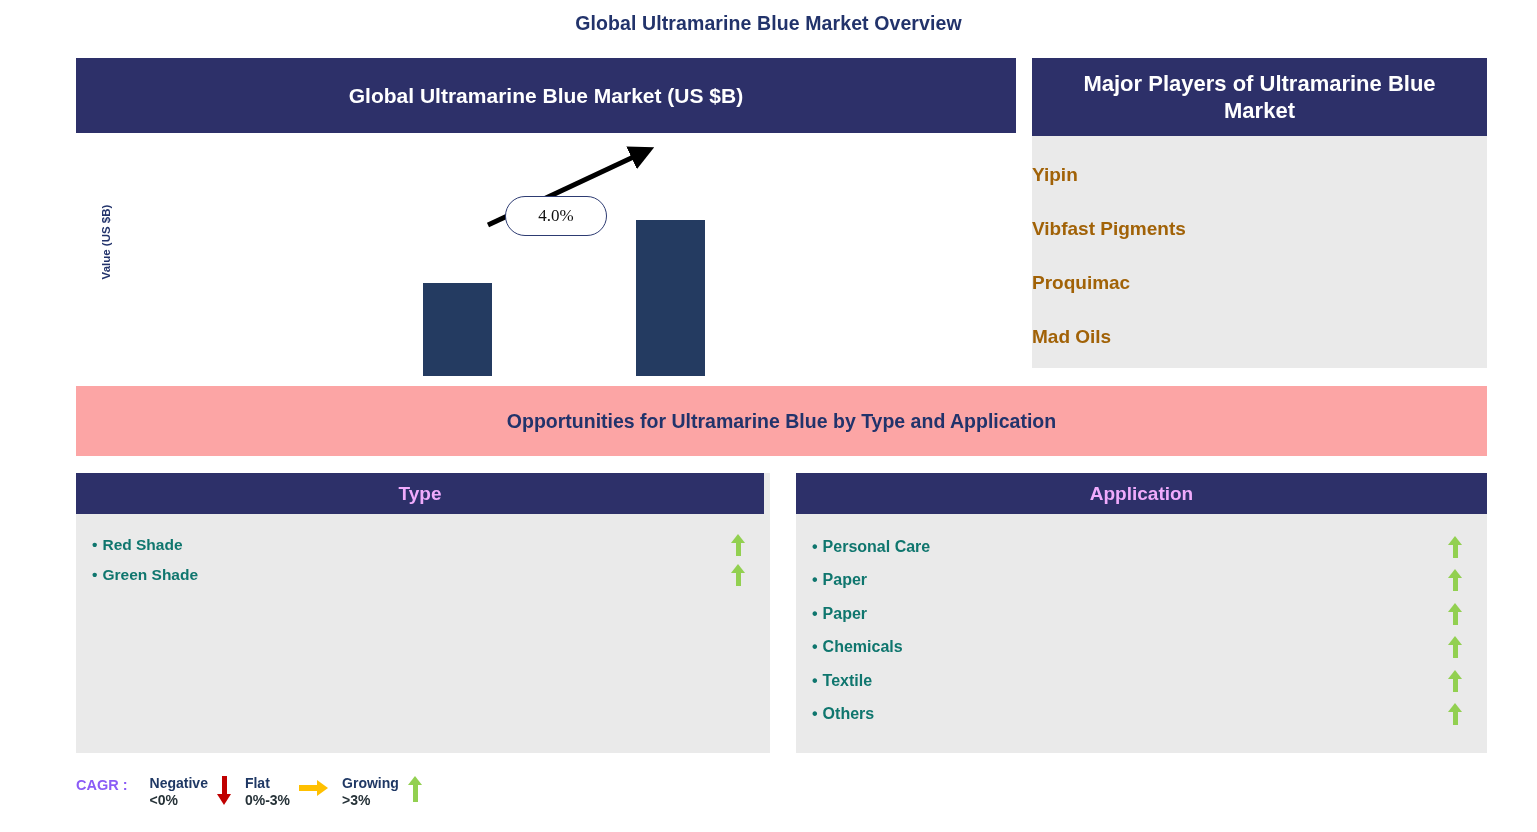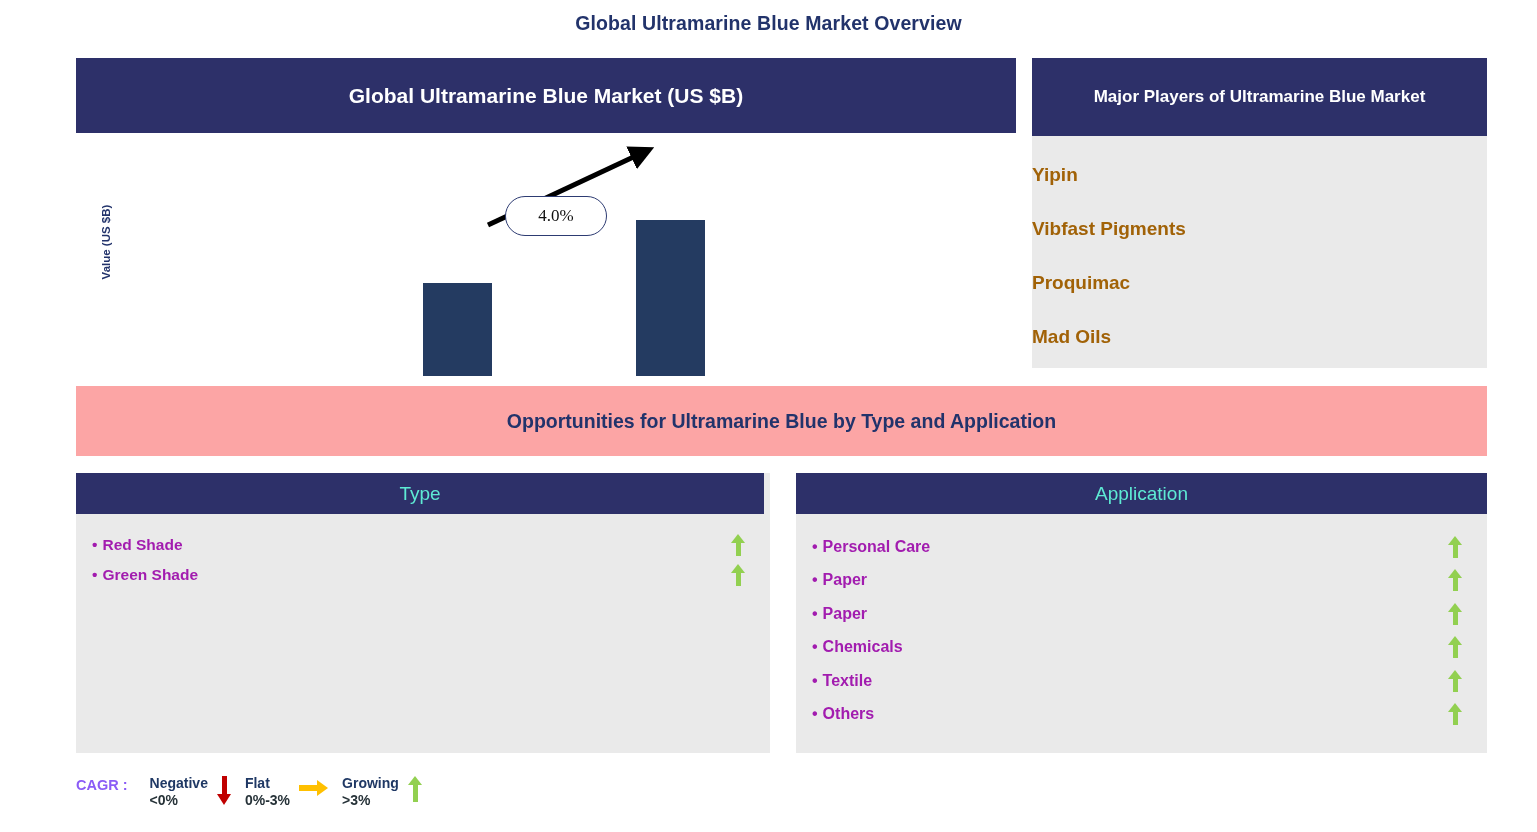--- a/index.html
+++ b/index.html
@@ -150,21 +150,21 @@
     height: 78px;
     background: #2d3069;
     display: flex;
     align-items: center;
     justify-content: center;
     box-sizing: border-box;
     padding: 0 20px;
   }
   #players-card-header-label {
     color: #ffffff;
-    font-size: 17px;
+    font-size: 22px;
     font-weight: bold;
     text-align: center;
     line-height: 1.25;
   }
   #players-list {
     padding-top: 12px;
   }
   .player-item {
     height: 54px;
     line-height: 54px;
@@ -213,42 +213,42 @@
   .segment-header {
     height: 41px;
     background: #2d3069;
     display: flex;
     align-items: center;
     justify-content: center;
   }
   #type-panel .segment-header { width: 688px; }
   #application-panel .segment-header { width: 691px; }
   .segment-header-label {
-    color: #5eead4;
+    color: #f0abfc;
     font-size: 19px;
-    font-weight: normal;
+    font-weight: bold;
   }
   .segment-list {
     position: relative;
     padding: 16px 0 0 0;
   }
   .segment-row {
     position: relative;
     display: flex;
     align-items: center;
     justify-content: space-between;
     padding: 0 24px 0 16px;
     box-sizing: border-box;
   }
   #type-panel .segment-row { height: 30px; }
   #application-panel .segment-row { height: 33.5px; gap: 44px; }
   .segment-row-label {
     font-size: 15.5px;
     font-weight: bold;
-    color: #a21caf;
+    color: #0f766e;
     white-space: nowrap;
   }
   #application-panel .segment-row-label { font-size: 16px; }
   .segment-row-bullet {
     display: inline-block;
     margin-right: 5px;
   }
 
   
   .arrow-up {

